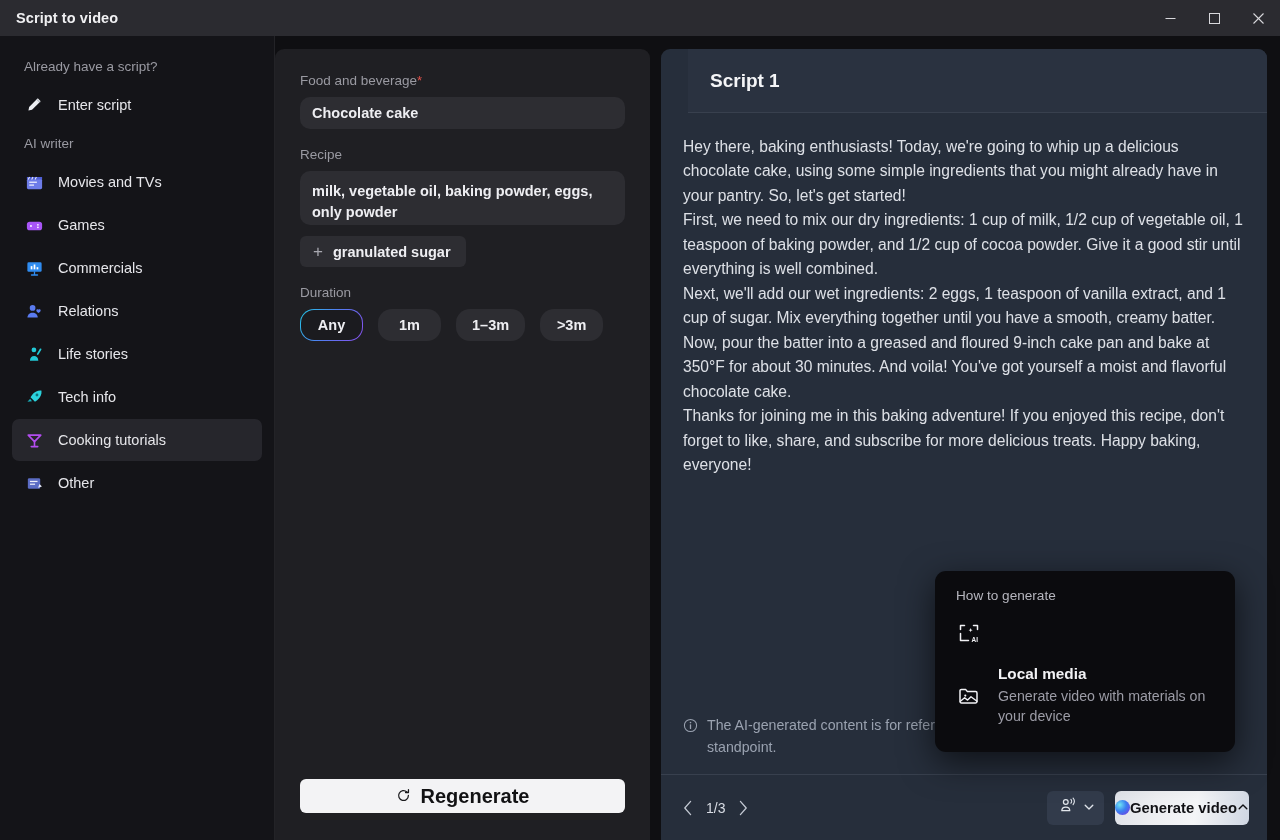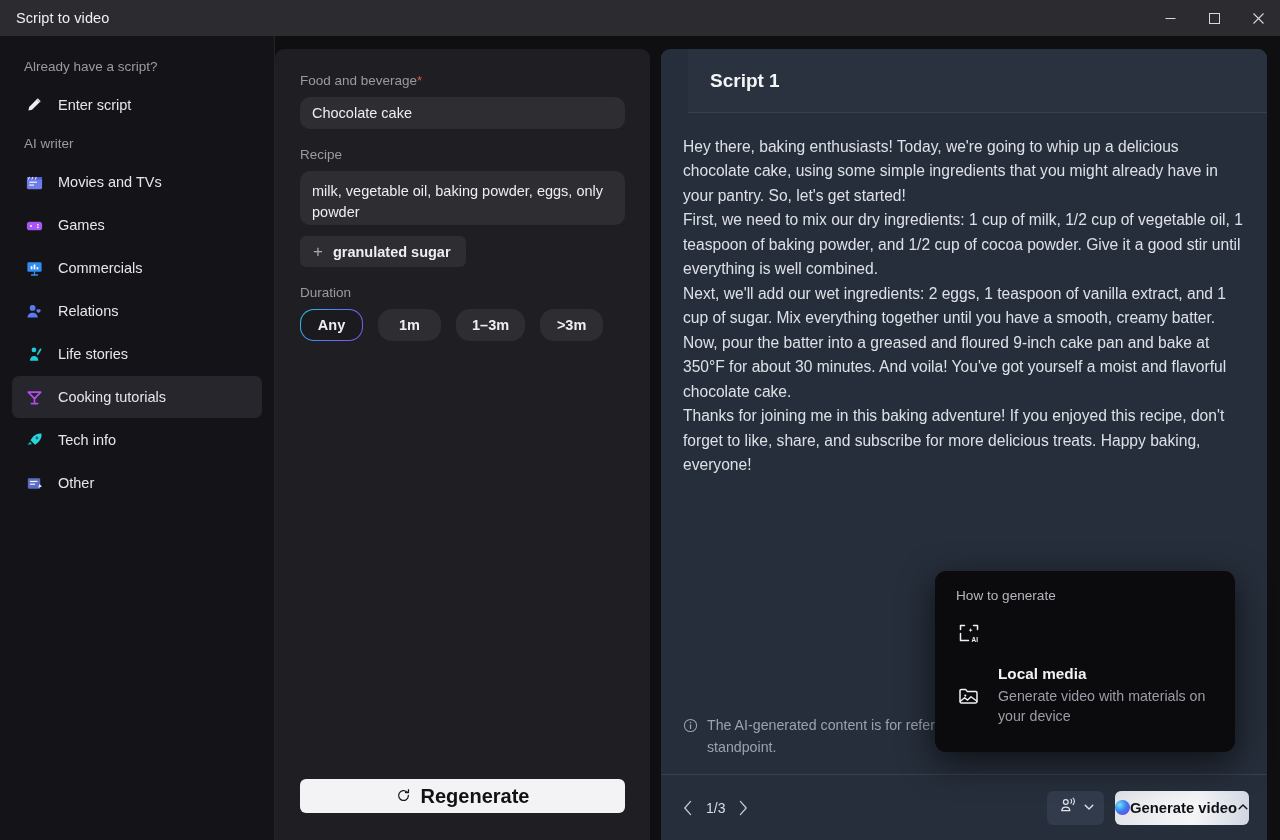--- a/index.html
+++ b/index.html
@@ -18,21 +18,21 @@
     height: 36px;
     background: #2b2b30;
     display: flex;
     align-items: center;
     justify-content: space-between;
     padding-left: 16px;
     user-select: none;
   }
   #titlebar .title {
     font-size: 14.5px;
-    font-weight: normal;
+    font-weight: bold;
     color: #f0f0f2;
     letter-spacing: .1px;
     text-align: right;
   }
   .wincontrols { display: flex; height: 36px; }
   .winbtn {
     width: 44px; height: 36px;
     display: flex; align-items: center; justify-content: center;
     color: #d8d8dc;
   }
@@ -93,20 +93,21 @@
     margin-bottom: 9px;
   }
   .req { color: #e0514a; font-size: 13px; }
   .textfield {
     background: #2d2d32;
     border-radius: 10px;
     color: #eeeef2;
     font-size: 14.5px;
     padding: 10px 12px;
     line-height: 1.45;
+    font-weight: bold;
   }
   .textfield.single { height: 32px; padding: 6px 12px; display: flex; align-items: center; }
   .gap18 { height: 18px; }
   .chip {
     display: inline-flex;
     align-items: center;
     gap: 10px;
     background: #2d2d32;
     border-radius: 6px;
     color: #eeeef2;
@@ -372,39 +373,39 @@
       <span class="side-ico">
         <svg width="19" height="19" viewBox="0 0 20 20">
           <circle cx="9.4" cy="5.2" r="2.5" fill="#22c9d6"></circle>
           <path d="M5.2 16.6c0-3.1 1.9-5.1 4.4-5.1s4.4 2 4.4 5.1z" fill="#22c9d6"></path>
           <path d="M13.4 9.6l3-5.1" stroke="#22c9d6" stroke-width="1.8" stroke-linecap="round"></path>
         </svg>
       </span>
       <span>Life stories</span>
     </div>
 
-    <div class="side-item active">
-      <span class="side-ico">
-        <svg width="19" height="19" viewBox="0 0 20 20">
-          <path d="M3.4 4.4h13.2L10 11.2z" fill="none" stroke="#b44df0" stroke-width="1.7" stroke-linejoin="round"></path>
-          <path d="M10 11.2v5.1M6.6 16.4h6.8" stroke="#b44df0" stroke-width="1.7" stroke-linecap="round"></path>
-        </svg>
-      </span>
-      <span>Cooking tutorials</span>
-    </div>
-
     <div class="side-item">
       <span class="side-ico">
         <svg width="19" height="19" viewBox="0 0 20 20">
           <path d="M17.4 2.8c-3.8-.4-7.6 1.4-10 4.6l-1.6 2.3 4.7 4.7 2.3-1.6c3.2-2.4 5-6.2 4.6-10z" fill="#2bd3dd"></path>
           <path d="M5.4 11.2l-2.8 3.4 4.8-.6z" fill="#19aeb9"></path>
           <circle cx="12.6" cy="7.4" r="1.5" fill="#0d6f78"></circle>
         </svg>
       </span>
       <span>Tech info</span>
+    </div>
+
+    <div class="side-item active">
+      <span class="side-ico">
+        <svg width="19" height="19" viewBox="0 0 20 20">
+          <path d="M3.4 4.4h13.2L10 11.2z" fill="none" stroke="#b44df0" stroke-width="1.7" stroke-linejoin="round"></path>
+          <path d="M10 11.2v5.1M6.6 16.4h6.8" stroke="#b44df0" stroke-width="1.7" stroke-linecap="round"></path>
+        </svg>
+      </span>
+      <span>Cooking tutorials</span>
     </div>
 
     <div class="side-item">
       <span class="side-ico">
         <svg width="19" height="19" viewBox="0 0 20 20">
           <rect x="3" y="4.5" width="13" height="11" rx="1.4" fill="#5b6cc4"></rect>
           <rect x="5.2" y="7.2" width="8" height="1.3" fill="#eef0fa"></rect>
           <rect x="5.2" y="10.1" width="5.4" height="1.3" fill="#eef0fa"></rect>
           <path d="M15.2 10.6l2.6 2.6-4 1.4 1.4-4z" fill="#e8eaf6"></path>
         </svg>

